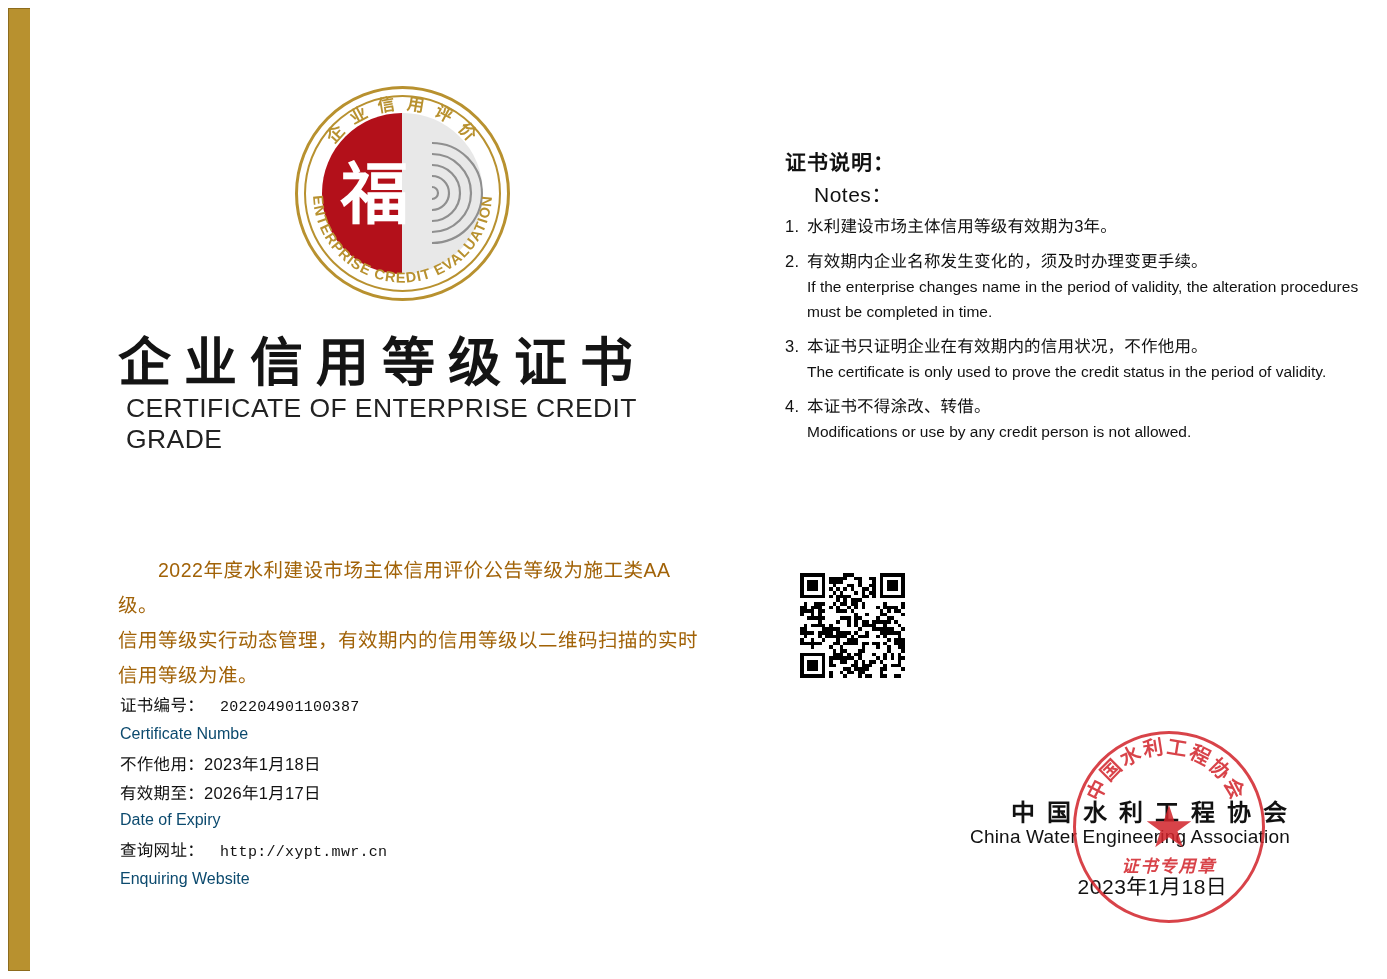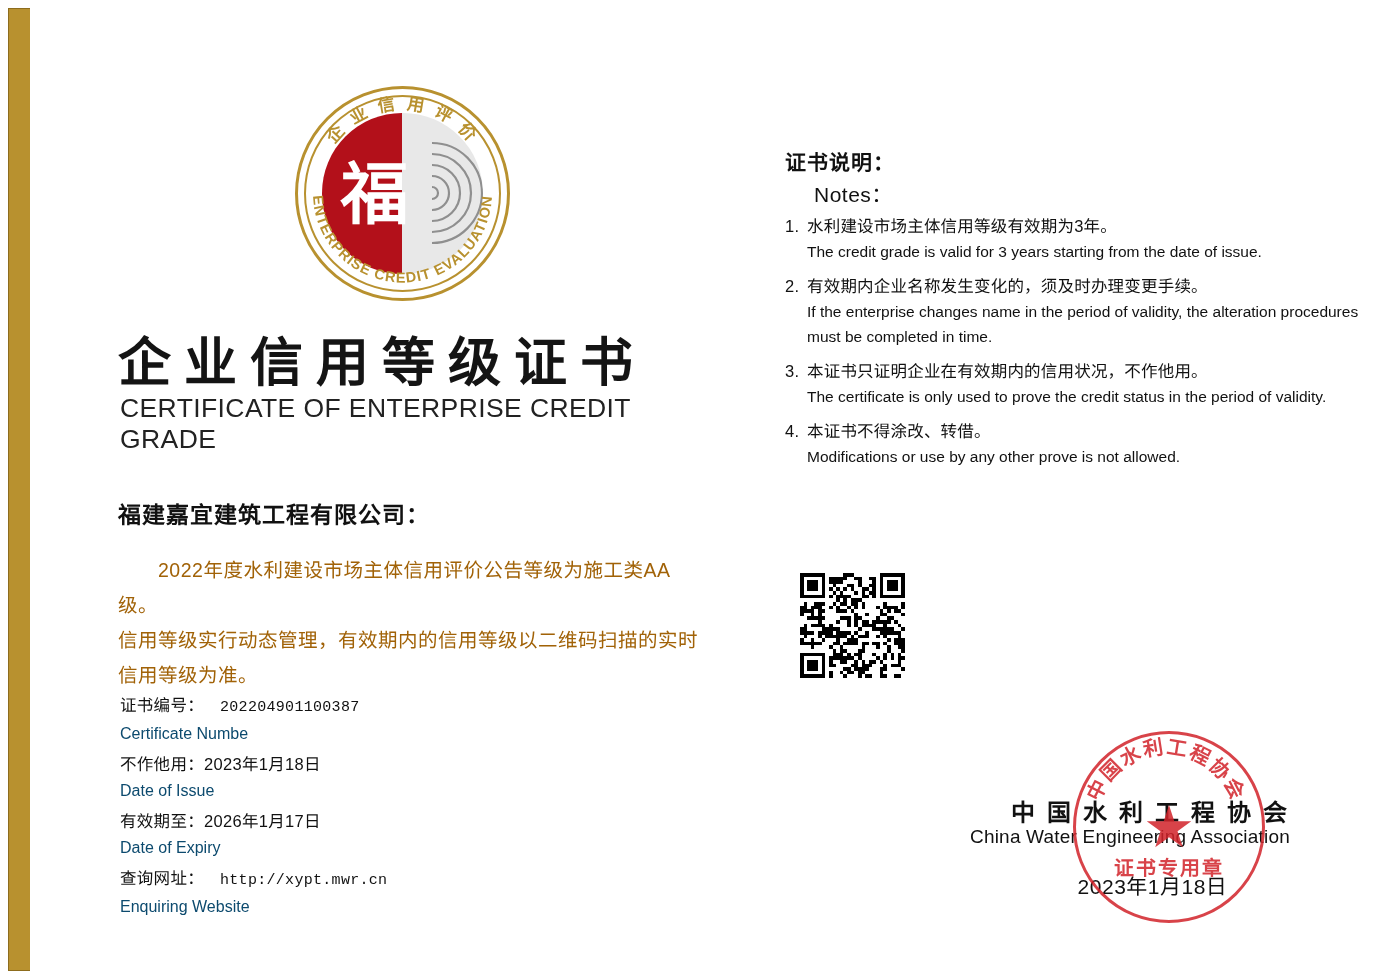--- a/index.html
+++ b/index.html
@@ -113,21 +113,21 @@
     left:88px;top:312px;
     width:580px;
     font-size:53px;
     font-weight:700;
     letter-spacing:13px;
     color:#141414;
     font-family:"DejaVu Sans","Liberation Sans",sans-serif;
   }
   .title-en{
     position:absolute;
-    left:90px;top:385px;
+    left:96px;top:385px;
     width:600px;
     font-size:26.5px;
     color:#222;
     letter-spacing:0.4px;
     font-family:"Liberation Sans",sans-serif;
   }
   .company{
     position:absolute;
     left:88px;top:488px;
     font-size:23px;
@@ -214,22 +214,23 @@
     position:absolute;left:50%;top:50%;
     transform:translate(-50%,-50%);
     color:#d2232a;font-size:58px;line-height:1;
   }
   .stamp-arc text{
     fill:#d2232a;font-size:20px;font-weight:700;letter-spacing:2px;
     font-family:"DejaVu Sans","Liberation Sans",sans-serif;
   }
   .stamp-bottom{
     position:absolute;left:0;right:0;top:118px;
-    text-align:center;color:#d2232a;font-size:20px;font-weight:700;
+    text-align:center;color:#d2232a;font-size:17px;font-weight:700;
     letter-spacing:2px;
+    font-style:italic;
   }
 
   .issuer-cn{
     position:absolute;left:950px;top:785px;width:350px;
     text-align:center;font-size:24px;font-weight:700;color:#111;
     letter-spacing:12px;
   }
   .issuer-en{
     position:absolute;left:940px;top:818px;width:365px;
     text-align:left;font-size:19px;color:#111;letter-spacing:0.2px;
@@ -277,39 +278,37 @@
           </text>
           <text text-anchor="middle">
             <textPath href="#arcBottom" startOffset="50%" id="arcBottomText">ENTERPRISE CREDIT EVALUATION</textPath>
           </text>
         </svg>
       </div>
 
       <div class="title-cn">企业信用等级证书</div>
       <div class="title-en">CERTIFICATE OF ENTERPRISE CREDIT GRADE</div>
 
-      <div class="company">福建嘉宜建筑工程有限公司：</div>
       <div class="body-para">
         <span class="indent">2022年度水利建设市场主体信用评价公告等级为施工类AA级。</span>
         <span>信用等级实行动态管理，有效期内的信用等级以二维码扫描的实时</span>
         <span>信用等级为准。</span>
       </div>
 
       <div class="meta">
         <div class="row">
           <div class="cn-line">
             <span>证书编号：</span><span class="mono">202204901100387</span>
           </div>
           <div class="en-line">Certificate Numbe</div>
         </div>
         <div class="row">
           <div class="cn-line">
             <span>不作他用：</span><span>2023年1月18日</span>
           </div>
-          <div class="en-line">Date of Issue</div>
         </div>
         <div class="row">
           <div class="cn-line">
             <span>有效期至：</span><span>2026年1月17日</span>
           </div>
           <div class="en-line">Date of Expiry</div>
         </div>
         <div class="row">
           <div class="cn-line">
             <span>查询网址：</span><span class="mono">http://xypt.mwr.cn</span>
@@ -320,42 +319,41 @@
 
       <div class="notes-title-cn">证书说明：</div>
       <div class="notes-title-en">Notes：</div>
 
       <div class="notes" id="notes-list">
           <div class="note-item">
             <div class="note-cn">
               <span class="note-num">1.</span>
               <span>水利建设市场主体信用等级有效期为3年。</span>
             </div>
-            <div class="note-en">The credit grade is valid for 3 years starting from the date of issue.</div>
           </div>
           <div class="note-item">
             <div class="note-cn">
               <span class="note-num">2.</span>
               <span>有效期内企业名称发生变化的，须及时办理变更手续。</span>
             </div>
             <div class="note-en">If the enterprise changes name in the period of validity, the alteration procedures must be completed in time.</div>
           </div>
           <div class="note-item">
             <div class="note-cn">
               <span class="note-num">3.</span>
               <span>本证书只证明企业在有效期内的信用状况，不作他用。</span>
             </div>
             <div class="note-en">The certificate is only used to prove the credit status in the period of validity.</div>
           </div>
           <div class="note-item">
             <div class="note-cn">
               <span class="note-num">4.</span>
               <span>本证书不得涂改、转借。</span>
             </div>
-            <div class="note-en">Modifications or use by any other prove is not allowed.</div>
+            <div class="note-en">Modifications or use by any credit person is not allowed.</div>
           </div>
         </div>
 
       <div class="qr">
         <svg width="105" height="105" viewBox="0 0 29 29" shape-rendering="crispEdges">
           <rect width="29" height="29" fill="#ffffff"></rect>
           <g fill="#000000" id="qr-modules">
               <rect x="0" y="0" width="1" height="1"></rect>
               <rect x="1" y="0" width="1" height="1"></rect>
               <rect x="2" y="0" width="1" height="1"></rect>

